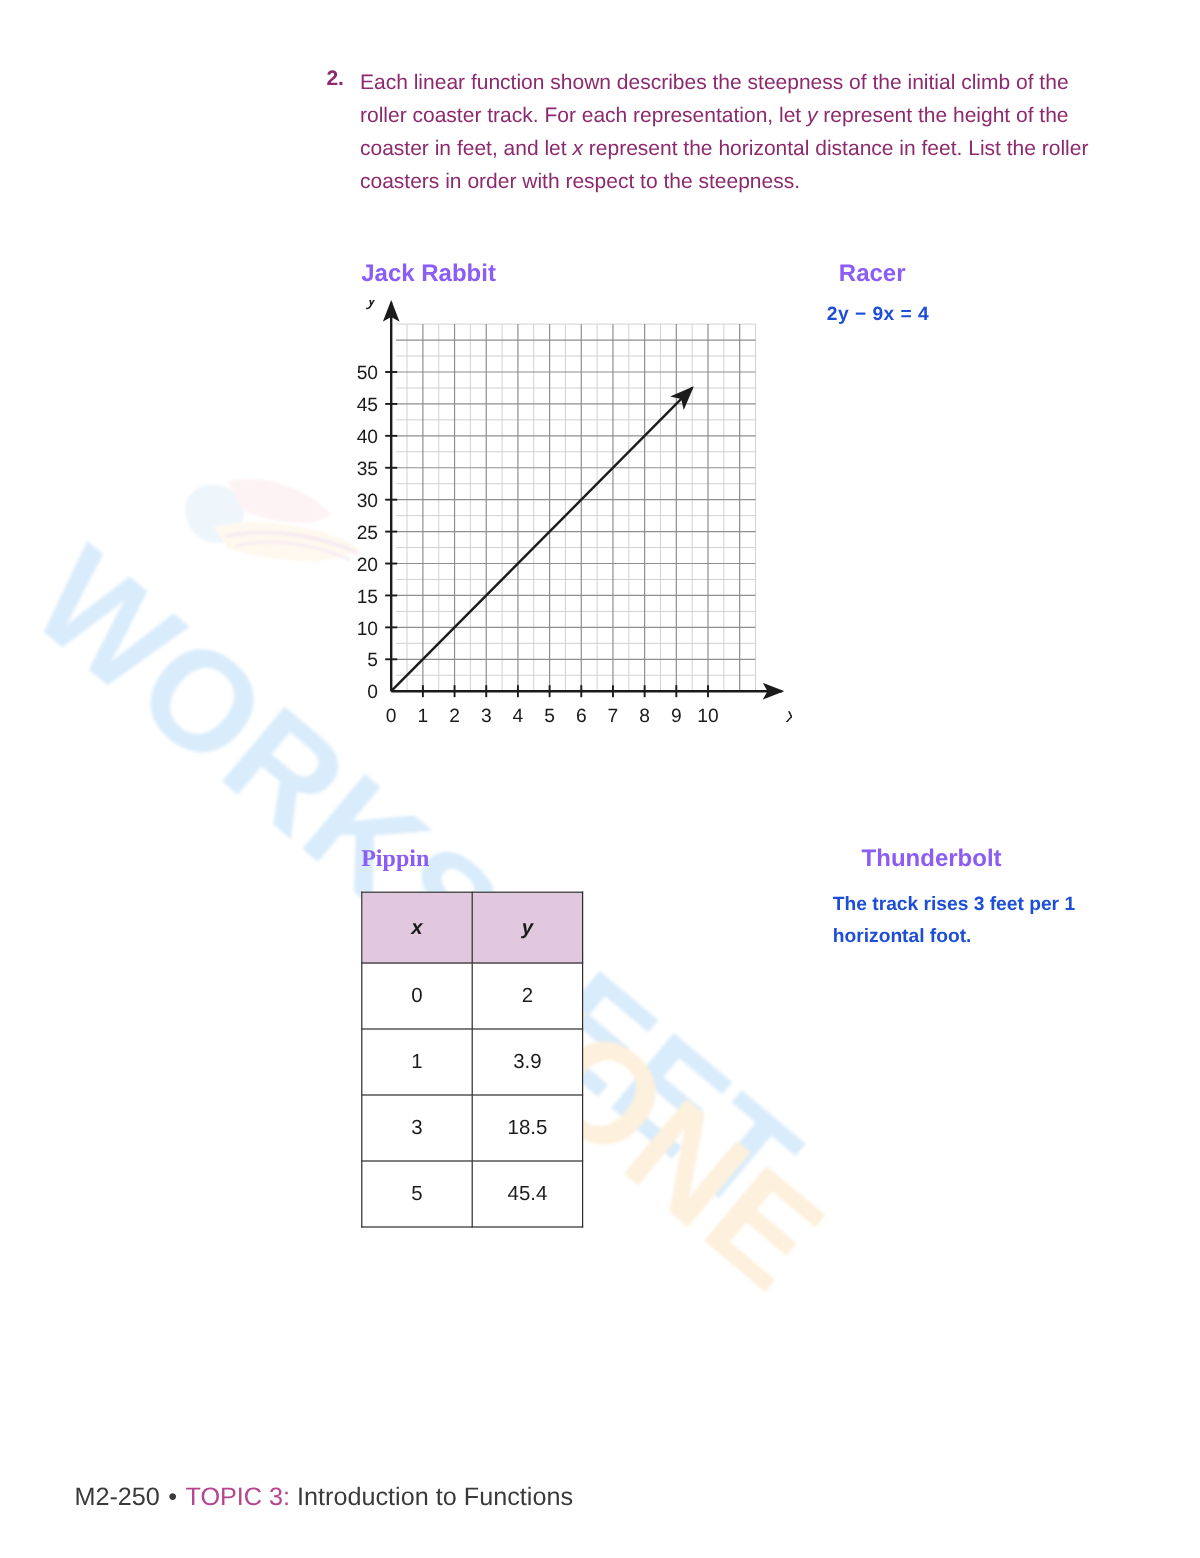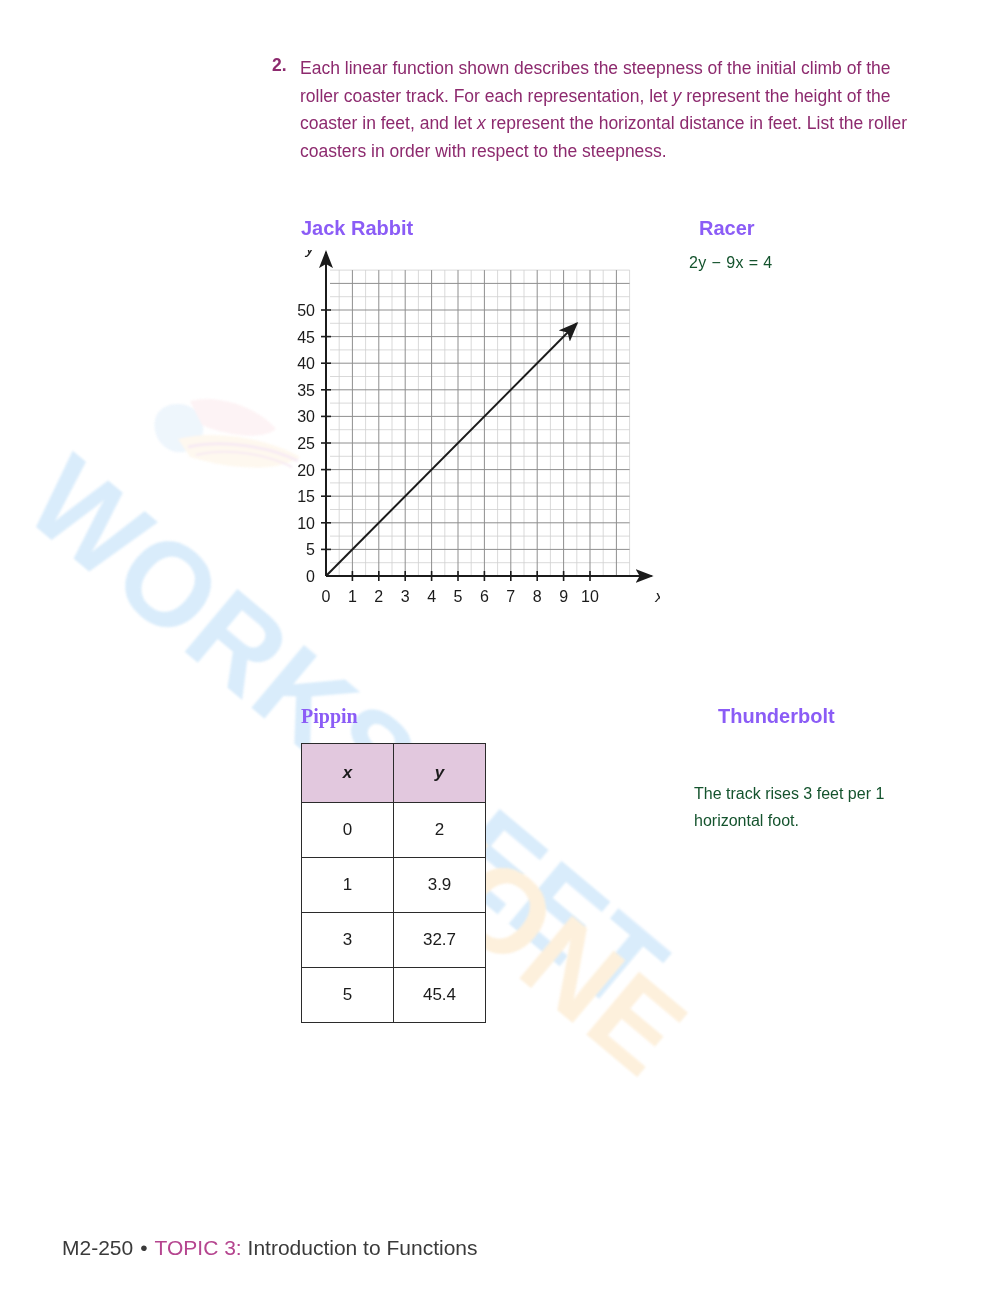--- a/index.html
+++ b/index.html
@@ -83,31 +83,31 @@
   
   .sec-label {
     position: absolute;
     font-size: 20px;
     font-weight: 700;
     color: #8b5cf6;
   }
   .sec-body {
     position: absolute;
     font-size: 16px;
-    font-weight: 400;
-    color: #14532d;
+    font-weight: 700;
+    color: #1d4ed8;
     line-height: 27px;
   }
 
   #label-jackrabbit { left: 301px; top: 217px; }
   #label-racer      { left: 675px; top: 217px; margin-left: 24px; }
   #racer-equation   { left: 689px; top: 249px; letter-spacing: .4px; }
   #label-pippin     { left: 301px; top: 705px; font-family: Liberation Serif, serif; }
   #label-thunderbolt{ left: 718px; top: 705px; }
-  #thunderbolt-text { left: 694px; top: 780px; width: 230px; }
+  #thunderbolt-text { left: 694px; top: 740px; width: 230px; }
 
   
   #graph {
     position: absolute;
     left: 290px;
     top: 250px;
     width: 370px;
     height: 360px;
   }
   #graph svg { display: block; }
@@ -311,21 +311,21 @@
         <tr>
           <td>0</td>
           <td>2</td>
         </tr>
         <tr>
           <td>1</td>
           <td>3.9</td>
         </tr>
         <tr>
           <td>3</td>
-          <td>32.7</td>
+          <td>18.5</td>
         </tr>
         <tr>
           <td>5</td>
           <td>45.4</td>
         </tr>
       </tbody>
   </table>
 
   <div id="footer">
     <span>M2-250</span><span class="sep">•</span><span class="topic">TOPIC 3:</span> <span>Introduction to Functions</span>

